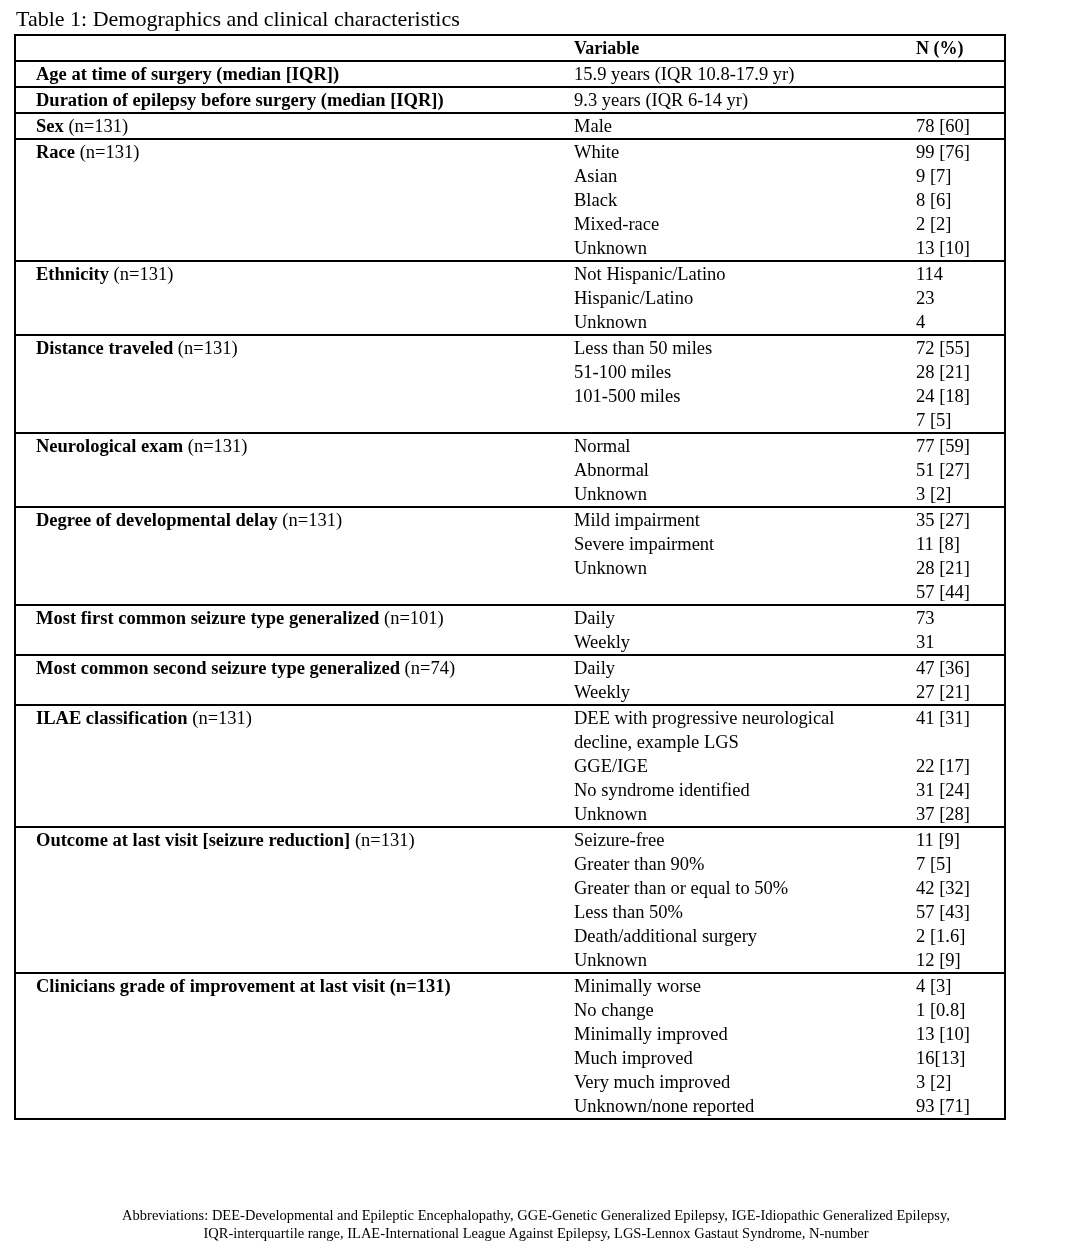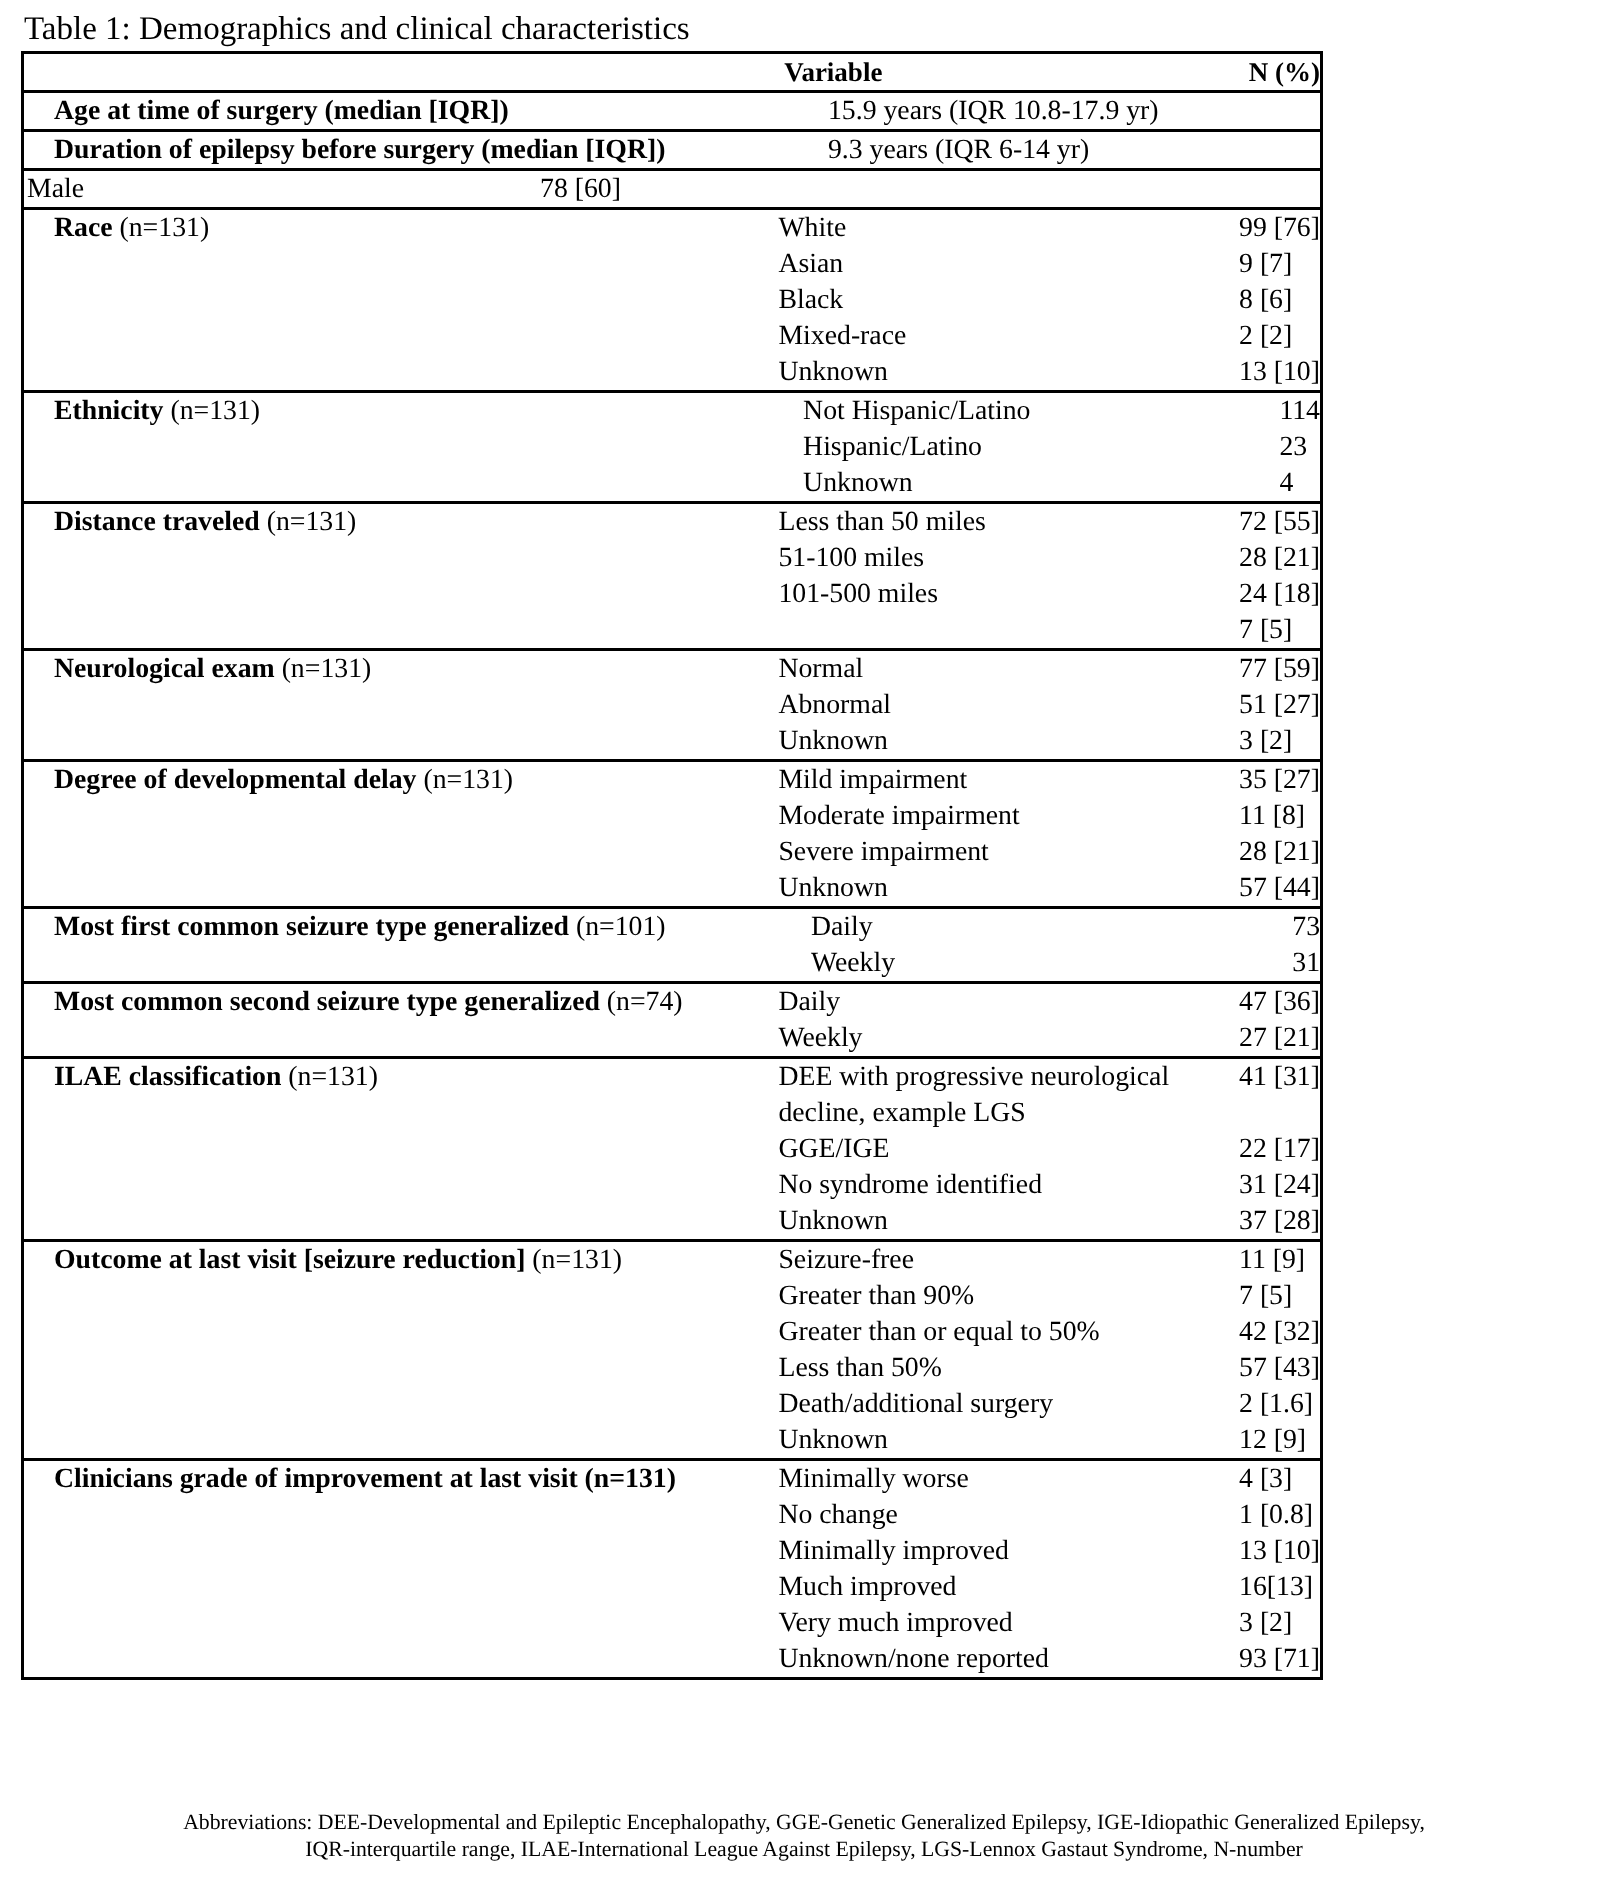--- a/index.html
+++ b/index.html
@@ -5,21 +5,21 @@
   html, body { margin: 0; padding: 0; background: #ffffff; }
   body {
     width: 1066px; height: 1252px; position: relative; overflow: hidden;
     font-family: "Liberation Serif", "DejaVu Serif", serif; color: #000;
   }
   .title {
     position: absolute; left: 16px; top: 4px;
     font-size: 22px; font-weight: normal; line-height: 30px;
   }
   .tbl {
-    position: absolute; left: 14px; top: 34px; width: 868px;
+    position: absolute; left: 14px; top: 34px; width: 992px;
     border: 2px solid #000; box-sizing: border-box;
   }
   .row {
     display: flex; border-top: 2px solid #000; box-sizing: border-box;
   }
   .row:first-child { border-top: none; }
   .c1 { width: 556px; padding-left: 20px; box-sizing: border-box; }
   .c2 { width: 342px; padding-left: 2px; box-sizing: border-box; }
   .c3 { flex: 1; padding-left: 2px; box-sizing: border-box; }
   .line { font-size: 18.5px; line-height: 24px; height: 24px; white-space: nowrap; }
@@ -63,20 +63,23 @@
         <div class="line"><span class="b">Duration of epilepsy before surgery (median [IQR])</span><span style="white-space: pre;"></span></div>
       </div>
       <div class="c2">
         <div class="line">9.3 years (IQR 6-14 yr)</div>
       </div>
       <div class="c3">
         <div class="line"></div>
       </div>
     </div>
     <div class="row">
+      <div class="c1">
+        <div class="line"><span class="b">Sex</span><span style="white-space: pre;"> (n=131)</span></div>
+      </div>
       <div class="c2">
         <div class="line">Male</div>
       </div>
       <div class="c3">
         <div class="line">78 [60]</div>
       </div>
     </div>
     <div class="row">
       <div class="c1">
         <div class="line"><span class="b">Race</span><span style="white-space: pre;"> (n=131)</span></div>
@@ -141,21 +144,20 @@
         <div class="line">51 [27]</div>
         <div class="line">3 [2]</div>
       </div>
     </div>
     <div class="row">
       <div class="c1">
         <div class="line"><span class="b">Degree of developmental delay</span><span style="white-space: pre;"> (n=131)</span></div>
       </div>
       <div class="c2">
         <div class="line">Mild impairment</div>
-        <div class="line">Moderate impairment</div>
         <div class="line">Severe impairment</div>
         <div class="line">Unknown</div>
       </div>
       <div class="c3">
         <div class="line">35 [27]</div>
         <div class="line">11 [8]</div>
         <div class="line">28 [21]</div>
         <div class="line">57 [44]</div>
       </div>
     </div>

